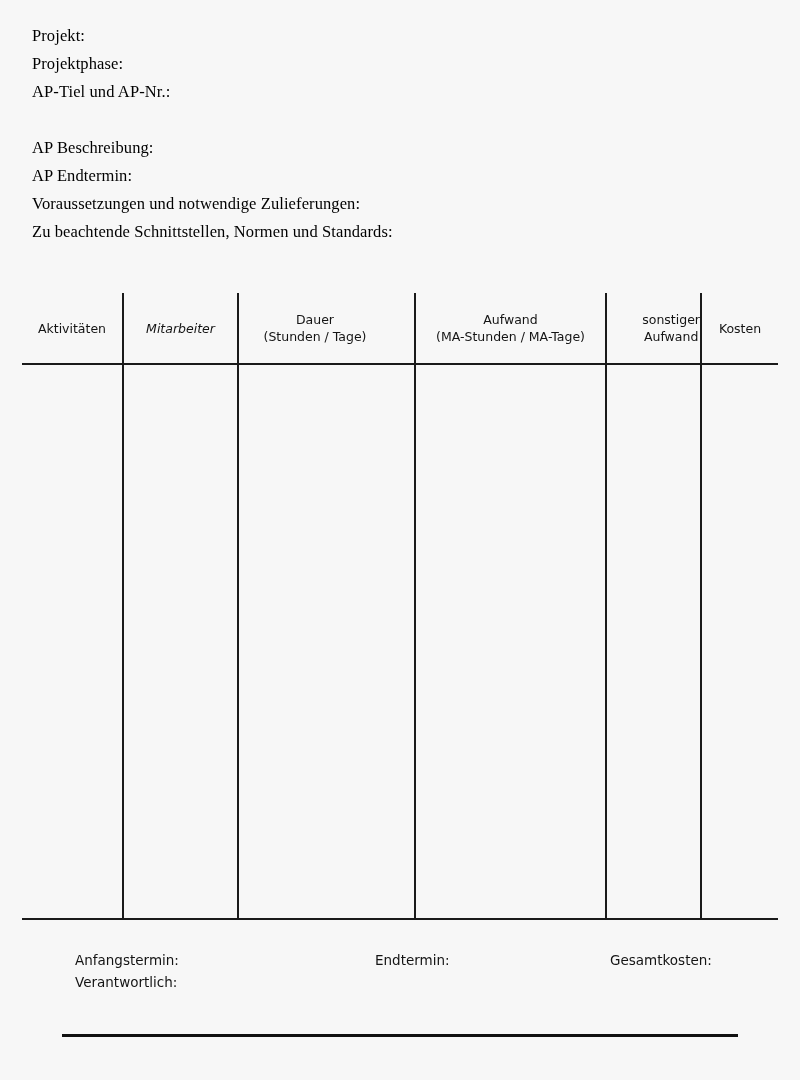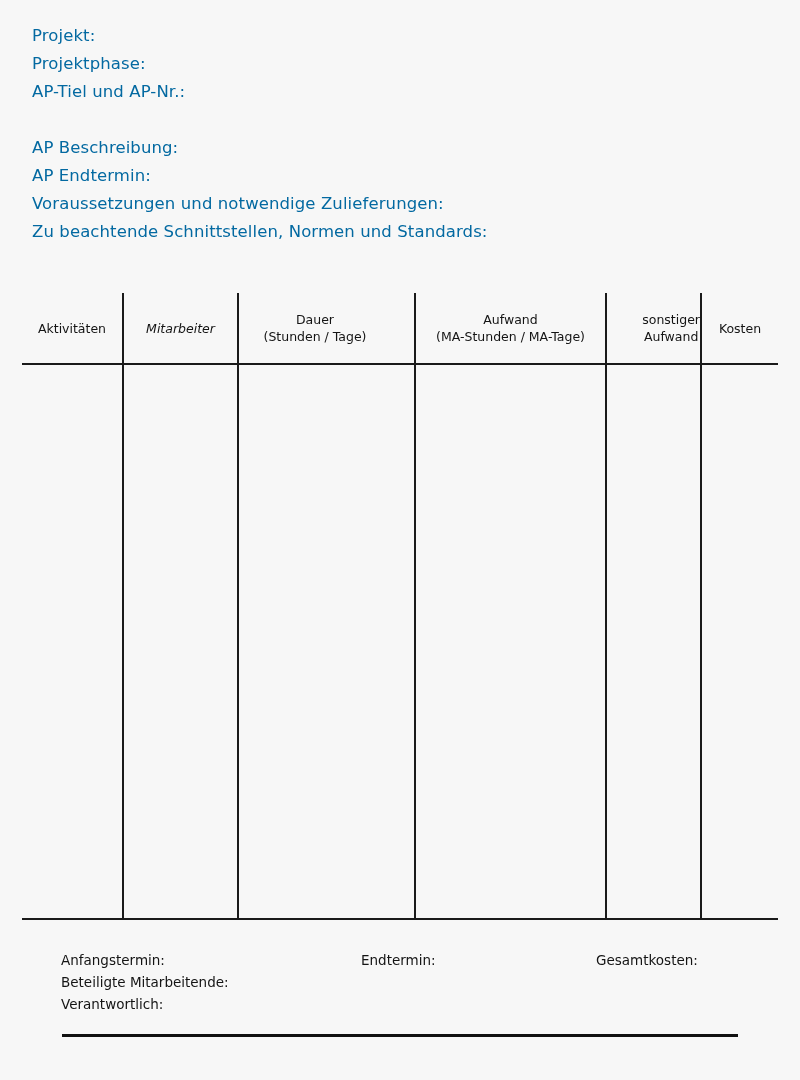--- a/index.html
+++ b/index.html
@@ -25,23 +25,24 @@
   
   .header-block {
     position: absolute;
     left: 32px;
     top: 22px;
     width: 720px;
   }
   .header-line {
     font-size: 16.5px;
     line-height: 28px;
-    color: #0369a1;
+    color: #000000;
     white-space: nowrap;
     letter-spacing: 0.1px;
+    font-family: Liberation Serif, serif;
   }
   .header-gap {
     height: 28px;
   }
 
   
   .table-wrap {
     position: absolute;
     left: 22px;
     top: 293px;
@@ -104,21 +105,21 @@
   .hc0 { left: 0px;   width: 100px; }
   .hc1 { left: 102px; width: 113px; font-style: italic; }
   .hc2 { left: 217px; width: 152px; }
   .hc3 { left: 394px; width: 189px; }
   .hc4 { left: 585px; width: 93px; justify-content: flex-end;  }
   .hc5 { left: 680px; width: 76px;  }
 
   
   .footer-block {
     position: absolute;
-    left: 61px;
+    left: 75px;
     top: 949px;
     width: 700px;
   }
   .footer-row {
     position: relative;
     height: 22px;
   }
   .footer-label {
     position: absolute;
     top: 0;
@@ -212,22 +213,19 @@
     </div>
   </div>
 
   <div class="footer-block">
     <div class="footer-row">
       <div class="footer-label f-col1">Anfangstermin:</div>
       <div class="footer-label f-col2">Endtermin:</div>
       <div class="footer-label f-col3">Gesamtkosten:</div>
     </div>
     <div class="footer-row">
-      <div class="footer-label f-col1">Beteiligte Mitarbeitende:</div>
-    </div>
-    <div class="footer-row">
       <div class="footer-label f-col1">Verantwortlich:</div>
     </div>
   </div>
 
   <div class="footer-rule"></div>
 
 </div>
 
 </body></html>

